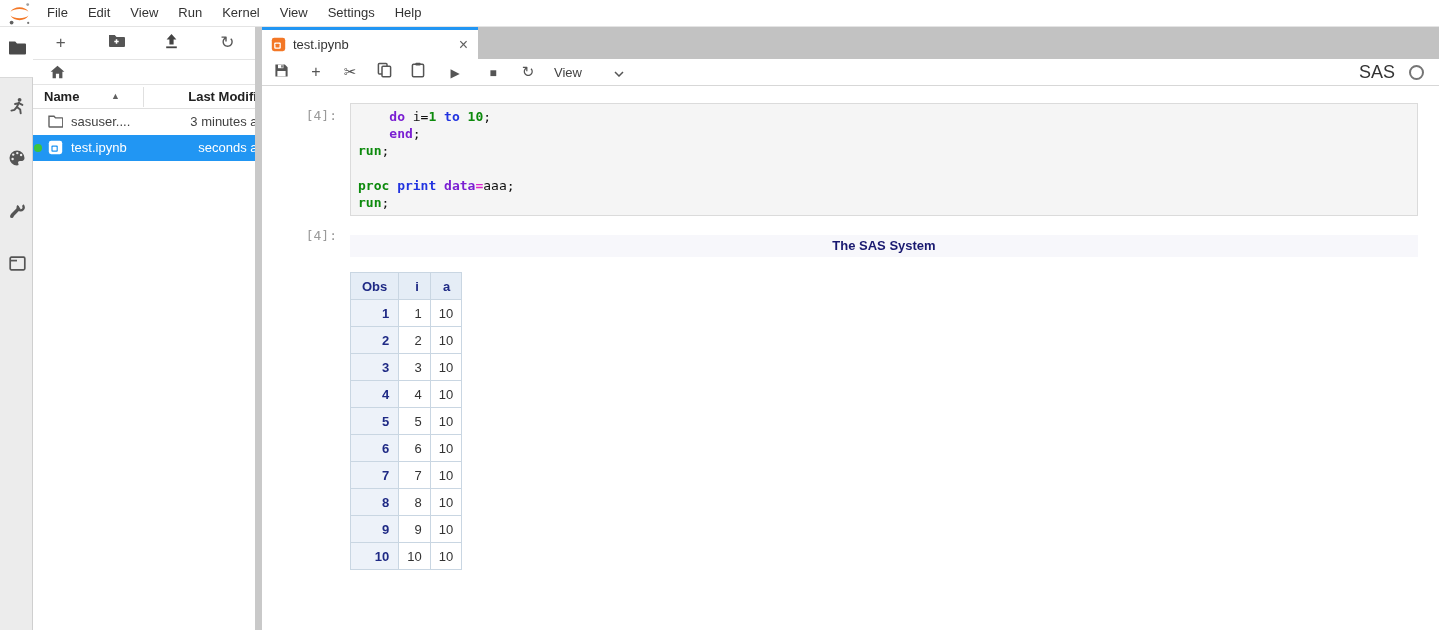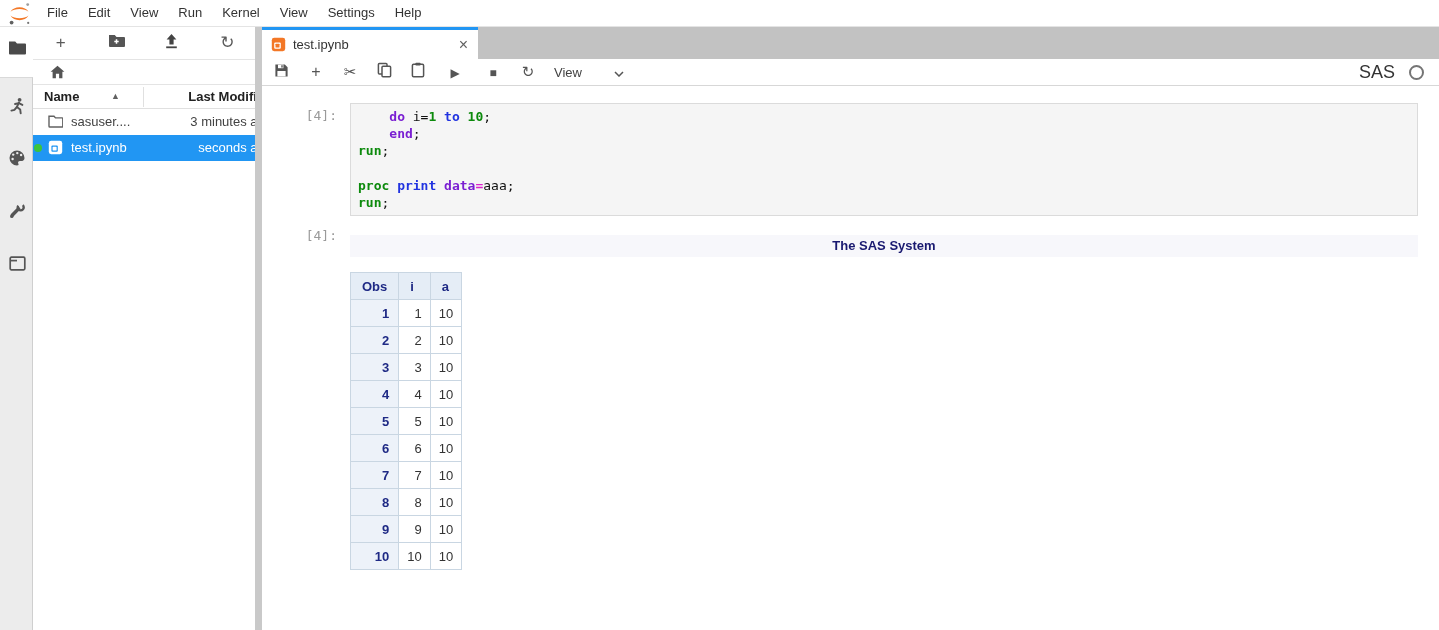--- a/index.html
+++ b/index.html
@@ -78,21 +78,21 @@
   .tok-b { color:#2133e0; font-weight:bold; }
   .tok-p { color:#7a1fd2; font-weight:bold; }
   .tok-m { color:#dd22cc; font-weight:bold; }
   .outrow { display:flex; align-items:flex-start; margin-top:7px; }
   .outarea { flex:1; margin-right:21px;margin-top:12px; }
   .sas-banner { background:#f7f7fb; text-align:center; padding:3px 0 4px 0;
                 font-size:13px; font-weight:bold; color:#191970; }
   .sas-table { border-collapse:collapse; margin-top:15px; font-size:13px; }
   .sas-table th, .sas-table td { border:1px solid #c9d6e2; height:27px; }
   .sas-table thead th { background:#e5edf6; color:#1f2a85; font-weight:bold;
-                        text-align:left; padding:0 11px; }
+                        text-align:right; padding:0 11px; }
   .sas-table tbody th { background:#edf2f9; color:#1f2a85; font-weight:bold;
                         text-align:right; padding:0 9px; min-width:44px; }
   .sas-table tbody td { background:#fff; color:#333; text-align:right; padding:0 8px; min-width:30px; }
 </style>
 </head>
 <body>
 
 <div id="app">
 
   <div id="menubar">

